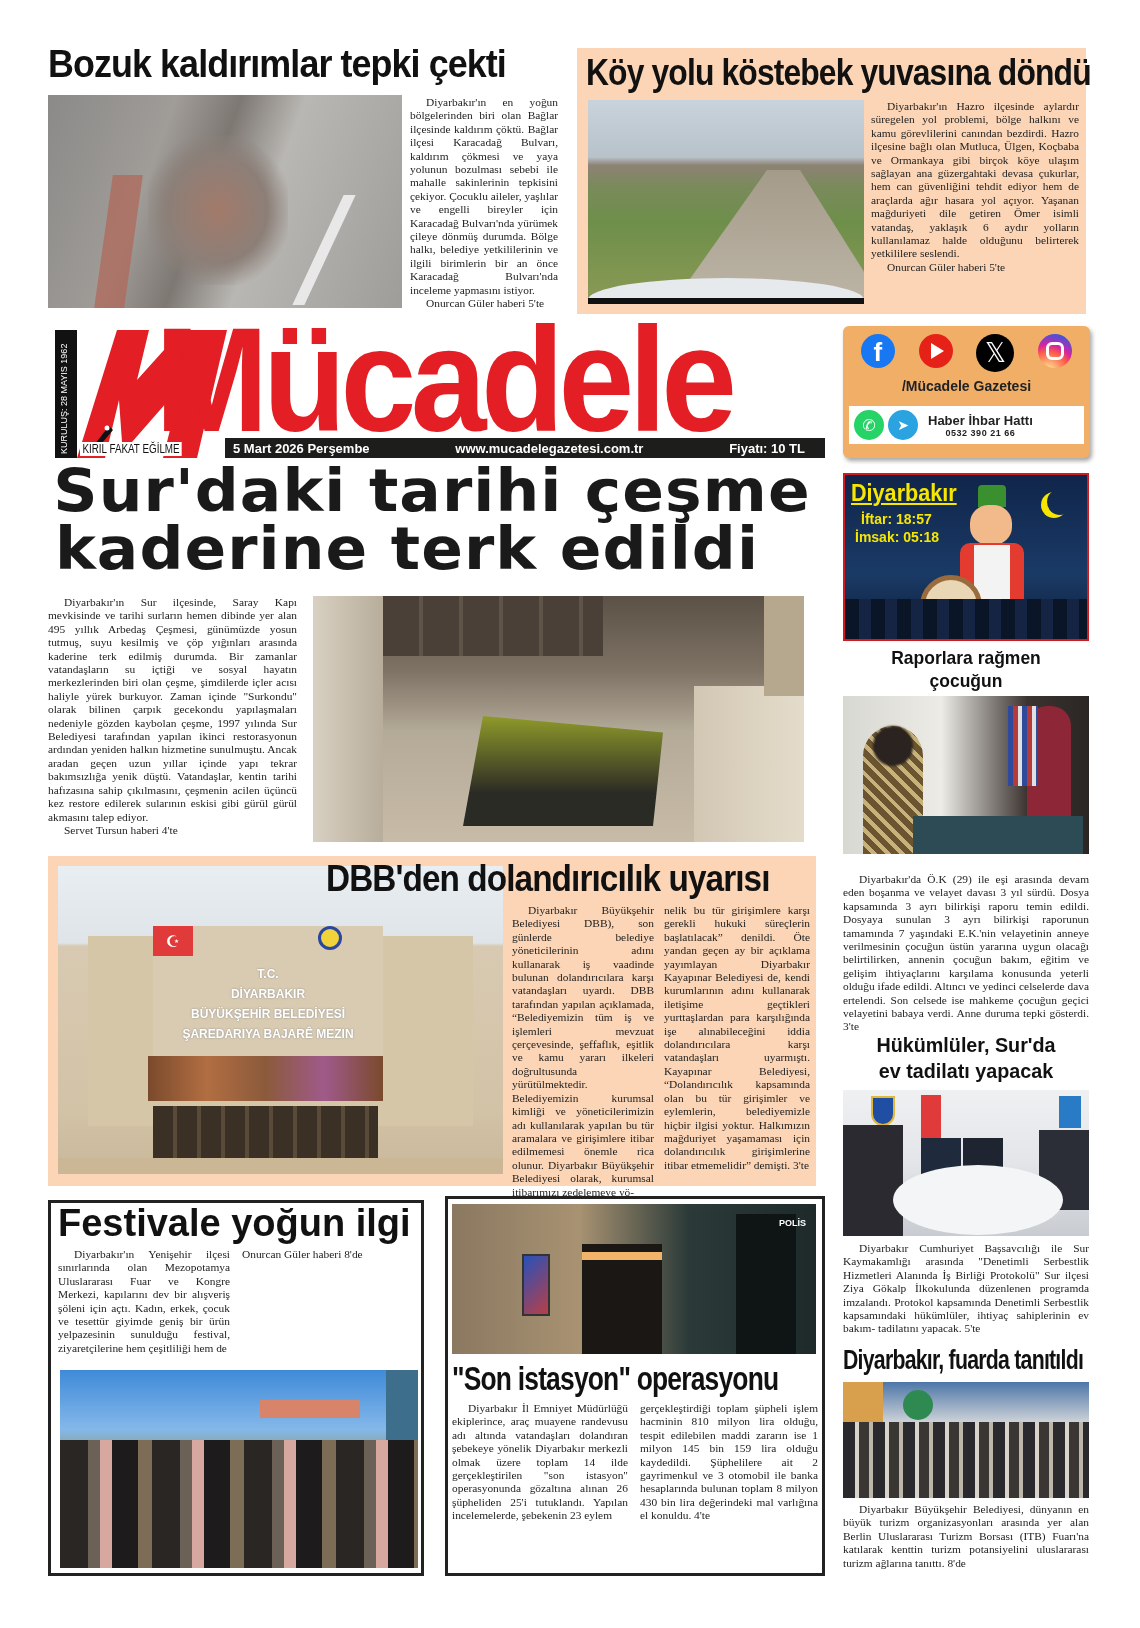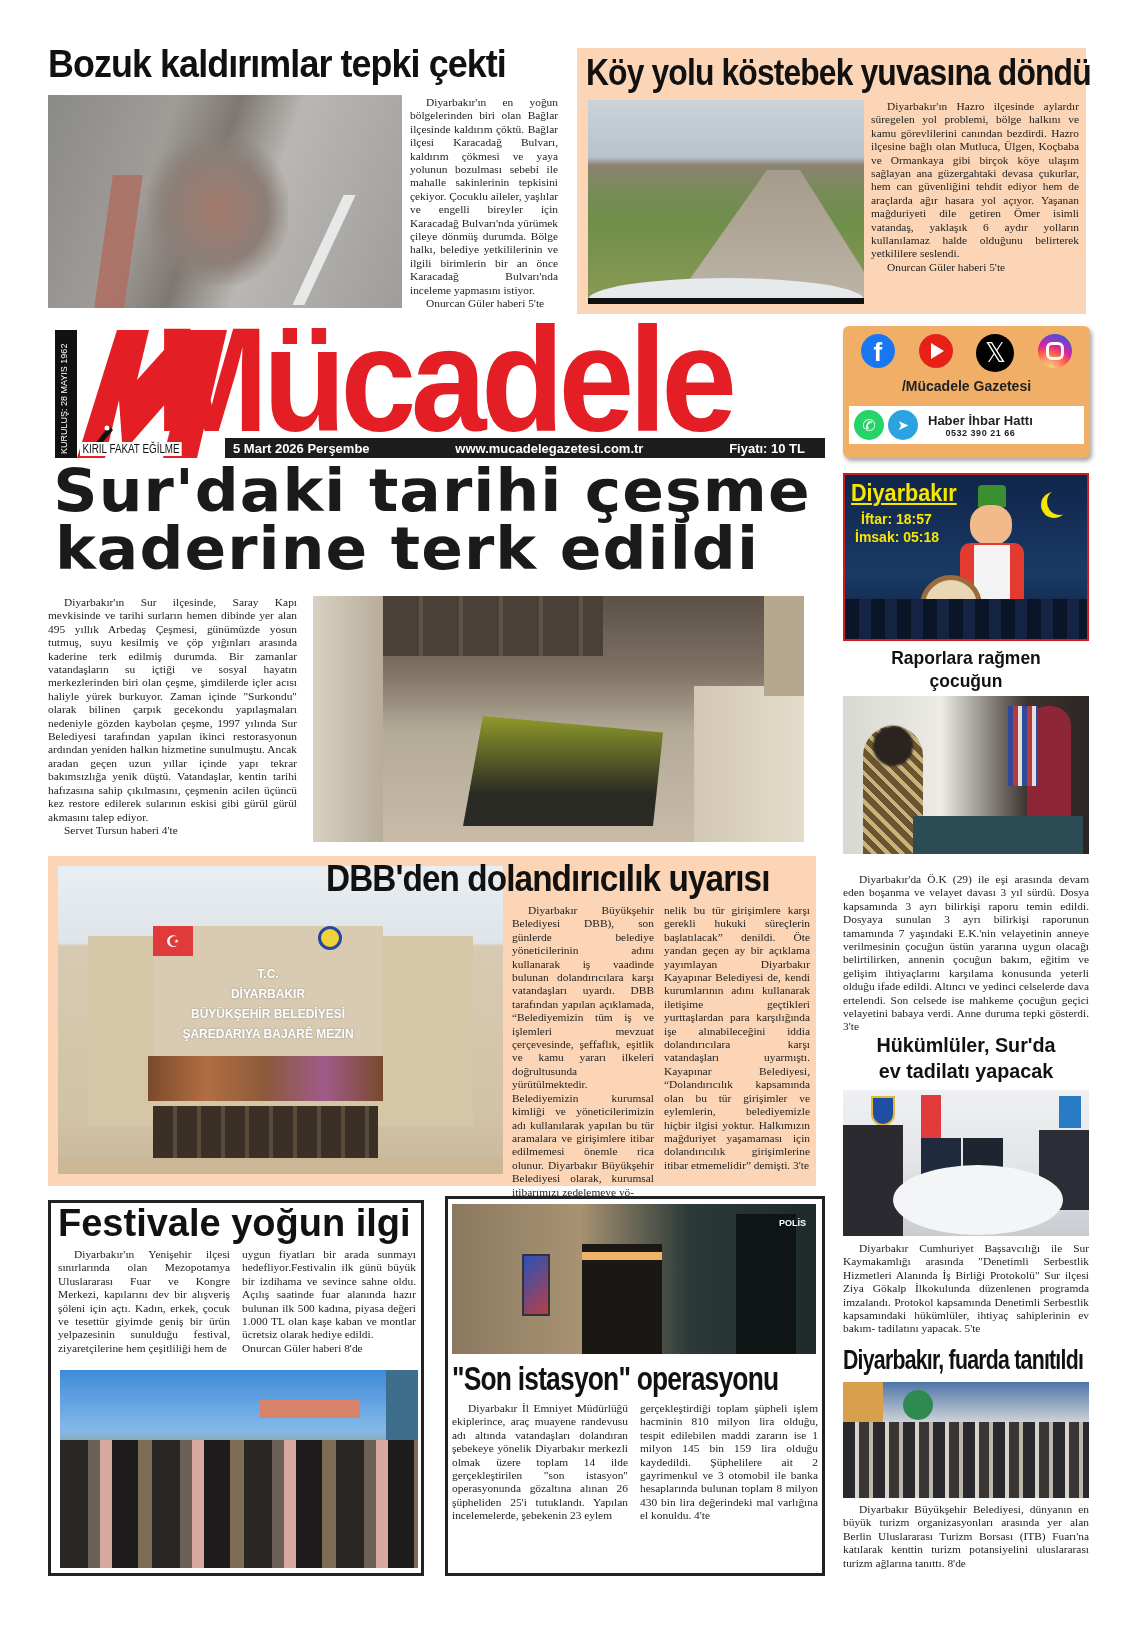--- a/index.html
+++ b/index.html
@@ -179,21 +179,20 @@
 <div class="abs body-text" style="left:843px; top:1503px; width:246px;">
   <p>Diyarbakır Büyükşehir Belediyesi, dünyanın en büyük turizm organizasyonları arasında yer alan Berlin Uluslararası Turizm Borsası (ITB) Fuarı'na katılarak kenttin turizm potansiyelini uluslararası turizm ağlarına tanıttı.  8'de</p>
 </div>
 
 <div class="abs boxed" style="left:48px; top:1200px; width:376px; height:376px;"></div>
 <div class="abs headline" style="left:58px; top:1202px; font-size:38px; letter-spacing:0;">Festivale yoğun ilgi</div>
 <div class="abs body-text" style="left:58px; top:1248px; width:172px;">
   <p>Diyarbakır'ın Yenişehir ilçesi sınırlarında olan Mezopotamya Uluslararası Fuar ve Kongre Merkezi, kapılarını dev bir alışveriş şöleni için açtı.  Kadın, erkek, çocuk ve tesettür giyimde geniş bir ürün yelpazesinin sunulduğu festival, ziyaretçilerine hem çeşitliliği hem de</p>
 </div>
 <div class="abs body-text" style="left:242px; top:1248px; width:174px;">
-  <p style="text-indent:0">uygun fiyatları bir arada sunmayı hedefliyor.Festivalin ilk günü büyük bir izdihama ve sevince sahne oldu. Açılış saatinde fuar alanında hazır bulunan ilk 500 kadına, piyasa değeri 1.000 TL olan kaşe kaban ve montlar ücretsiz olarak hediye edildi.</p>
   <p style="text-indent:0">Onurcan Güler haberi 8'de</p>
 </div>
 <div class="photo" style="left:60px; top:1370px; width:358px; height:198px; background:linear-gradient(180deg,#3f8ad8 0%,#84b8ea 30%,#8a9a74 45%,#6a6a58 55%,#3b3a38 100%);">
   <div style="position:absolute; right:0; top:0; width:32px; height:80px; background:#3d6f8d;"></div>
   <div style="position:absolute; left:200px; top:30px; width:100px; height:18px; background:#d8846b;"></div>
   <div style="position:absolute; left:0; top:70px; width:100%; height:128px; background:repeating-linear-gradient(90deg,#2a2624 0 28px,#6b6156 28px 40px,#d6a8a0 40px 52px,#1d1b1c 52px 78px,#7d6d56 78px 92px);"></div>
 </div>
 
 <div class="abs boxed" style="left:445px; top:1196px; width:380px; height:380px;"></div>
 <div class="photo" style="left:452px; top:1204px; width:364px; height:150px; background:linear-gradient(90deg,#8a7860 0%,#a89272 35%,#2b3a38 65%,#1e2a2a 100%);">

